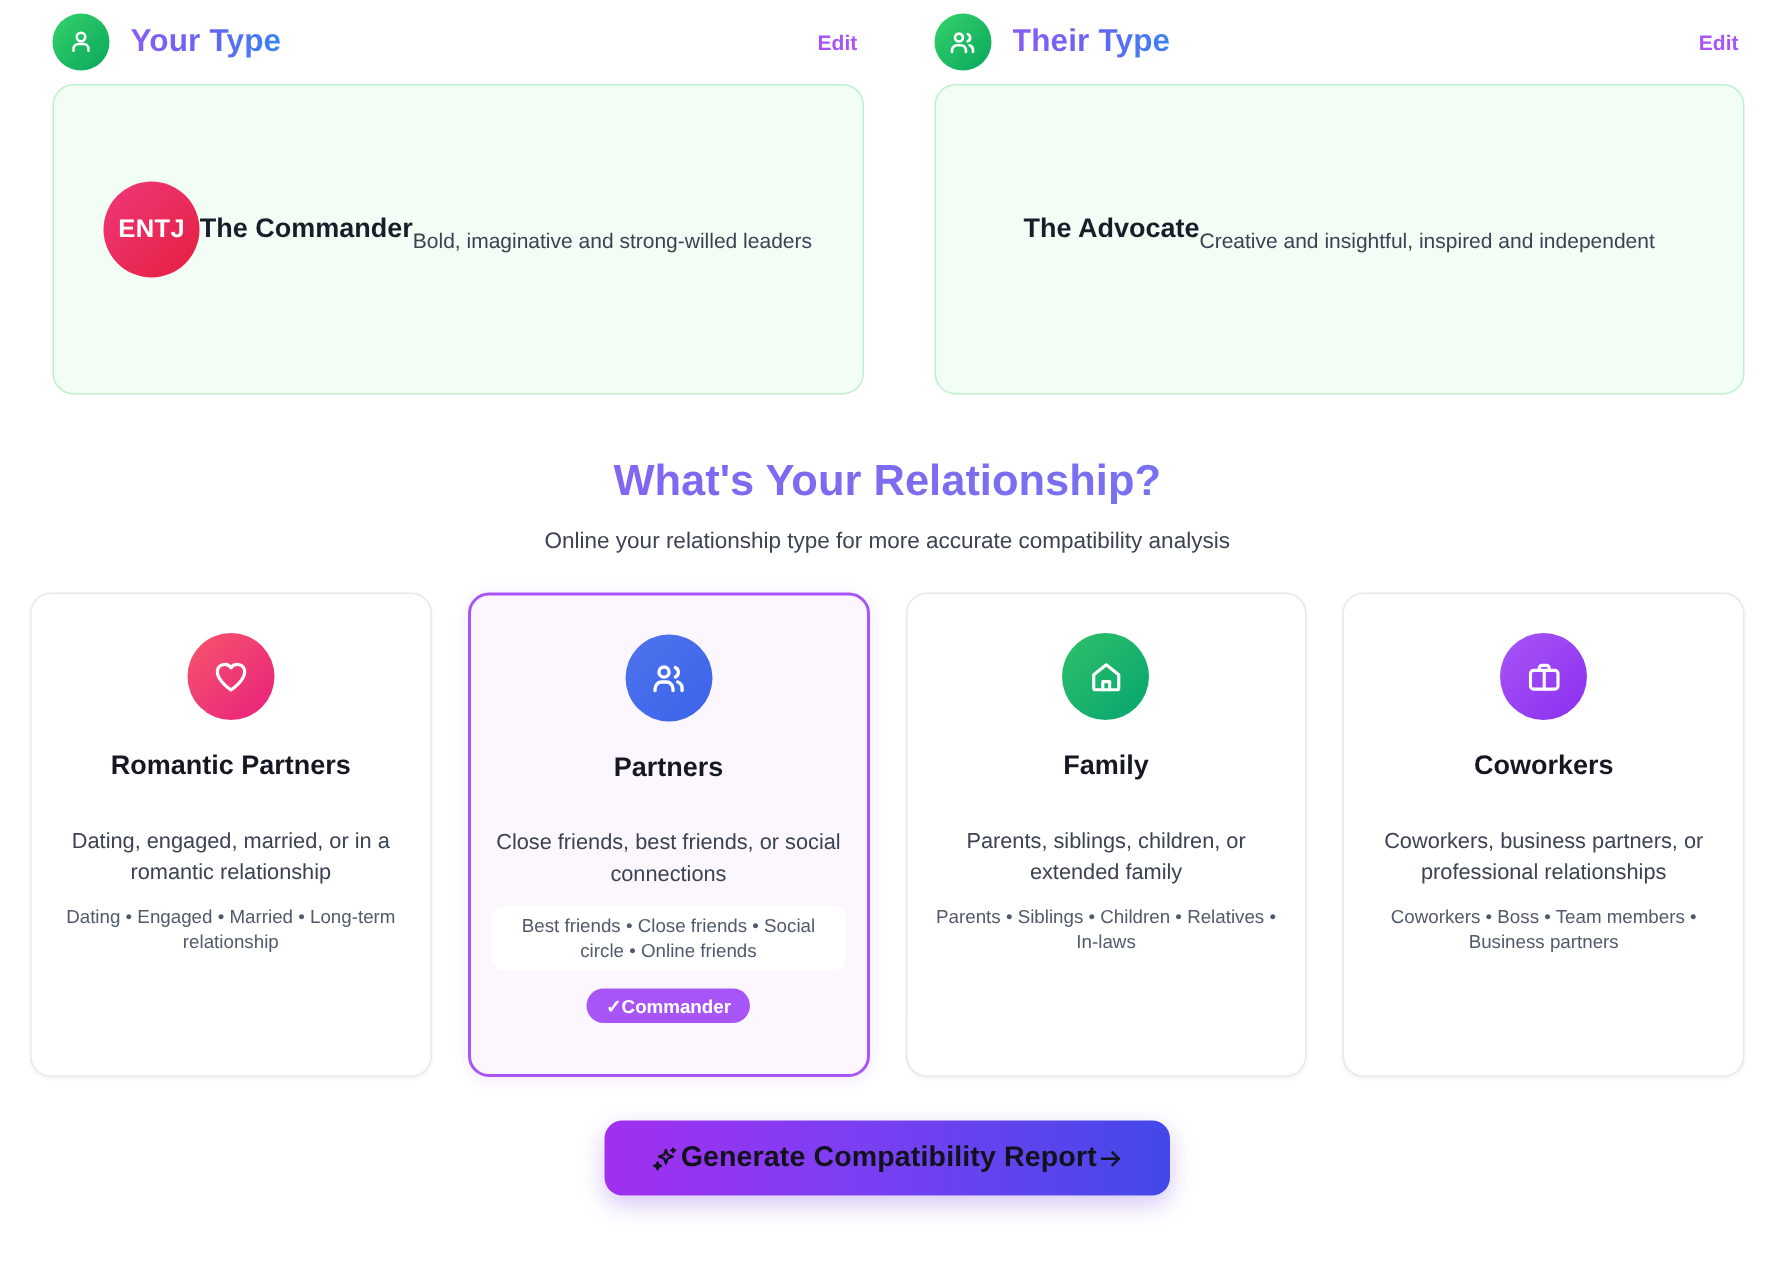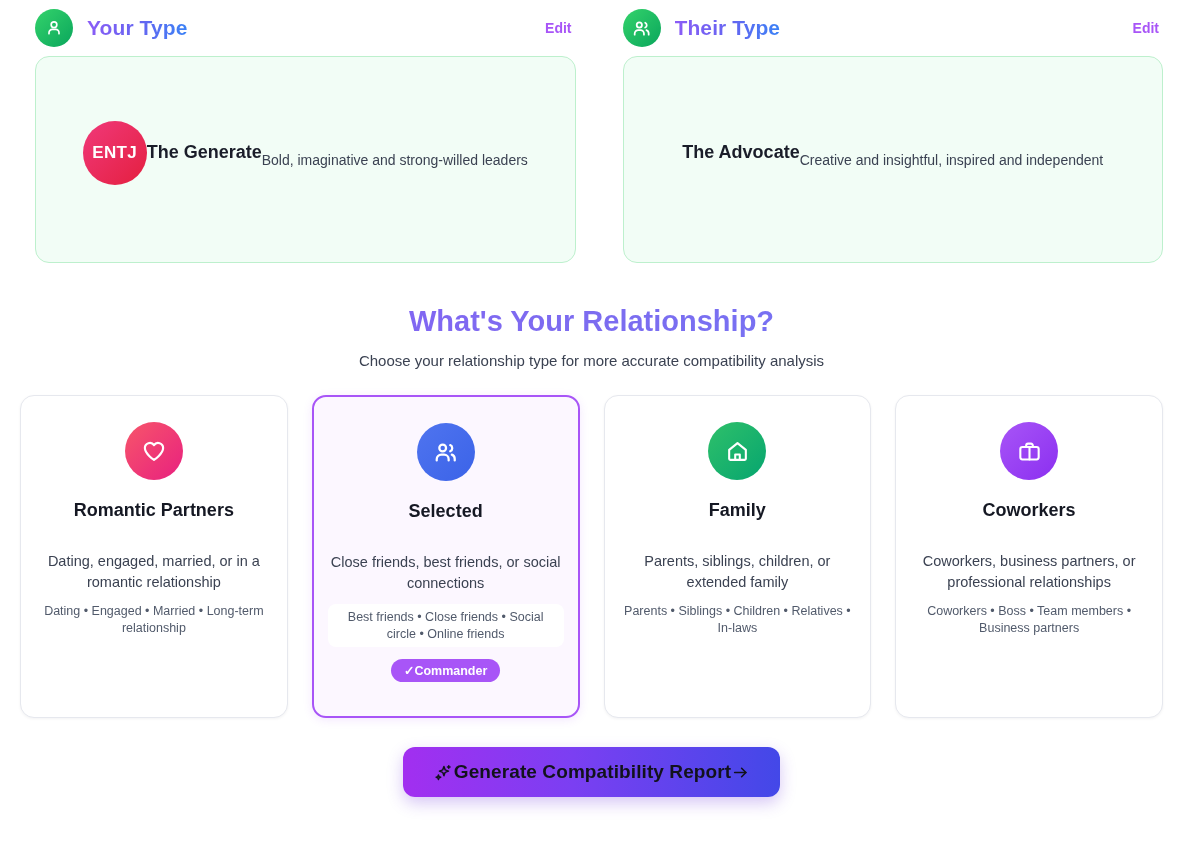--- a/index.html
+++ b/index.html
@@ -211,21 +211,21 @@
           <svg width="20" height="20" viewBox="0 0 24 24" fill="none" stroke="#ffffff" stroke-width="2" stroke-linecap="round" stroke-linejoin="round">
             <circle cx="12" cy="8" r="3.4"></circle>
             <path d="M6 19v-1.4a4 4 0 0 1 4-4h4a4 4 0 0 1 4 4V19"></path>
           </svg>
         </span>
         <span class="type-title">Your Type</span>
         <span class="edit-link">Edit</span>
       </div>
       <div class="type-card">
         <div class="mbti-badge red">ENTJ</div>
-        <div class="type-name">The Generate</div>
+        <div class="type-name">The Commander</div>
         <div class="type-desc">Bold, imaginative and strong-willed leaders</div>
       </div>
     </div>
 
     <div class="type-col">
       <div class="type-head">
         <span class="avatar">
           <svg width="21" height="21" viewBox="0 0 24 24" fill="none" stroke="#ffffff" stroke-width="2" stroke-linecap="round" stroke-linejoin="round">
             <circle cx="9.5" cy="8" r="3"></circle>
             <path d="M4.2 19v-1.1a4 4 0 0 1 4-4h2.6a4 4 0 0 1 4 4V19"></path>
@@ -239,21 +239,21 @@
       <div class="type-card">
         <div class="type-name">The Advocate</div>
         <div class="type-desc">Creative and insightful, inspired and independent</div>
       </div>
     </div>
 
   </div>
 
   <div class="rel-section">
     <div class="rel-heading">What's Your Relationship?</div>
-    <div class="rel-sub">Choose your relationship type for more accurate compatibility analysis</div>
+    <div class="rel-sub">Online your relationship type for more accurate compatibility analysis</div>
 
     <div class="rel-grid">
 
       <div class="rel-card">
         <div class="rel-icon romance">
           <svg width="26" height="26" viewBox="0 0 24 24" fill="none" stroke="#ffffff" stroke-width="2" stroke-linecap="round" stroke-linejoin="round">
             <path d="M12 20.2S3.6 14.8 3.6 9.3A4.6 4.6 0 0 1 12 6.6a4.6 4.6 0 0 1 8.4 2.7c0 5.5-8.4 10.9-8.4 10.9z"></path>
           </svg>
         </div>
         <div class="rel-title">Romantic Partners</div>
@@ -263,21 +263,21 @@
 
       <div class="rel-card selected">
         <div class="rel-icon friends">
           <svg width="27" height="27" viewBox="0 0 24 24" fill="none" stroke="#ffffff" stroke-width="2" stroke-linecap="round" stroke-linejoin="round">
             <circle cx="9.5" cy="8" r="3"></circle>
             <path d="M4.2 19v-1.1a4 4 0 0 1 4-4h2.6a4 4 0 0 1 4 4V19"></path>
             <path d="M16.2 5.4a3 3 0 0 1 0 5.5"></path>
             <path d="M17.6 13.9a4 4 0 0 1 2.6 3.8V19"></path>
           </svg>
         </div>
-        <div class="rel-title">Selected</div>
+        <div class="rel-title">Partners</div>
         <div class="rel-desc">Close friends, best friends, or social connections</div>
         <div class="rel-examples">Best friends • Close friends • Social circle • Online friends</div>
         <div class="sel-badge">✓Commander</div>
       </div>
 
       <div class="rel-card">
         <div class="rel-icon family">
           <svg width="25" height="25" viewBox="0 0 24 24" fill="none" stroke="#ffffff" stroke-width="2" stroke-linecap="round" stroke-linejoin="round">
             <path d="M4 10.4 12 4l8 6.4V19a1 1 0 0 1-1 1H5a1 1 0 0 1-1-1z"></path>
             <path d="M9.8 20v-5.2h4.4V20"></path>

